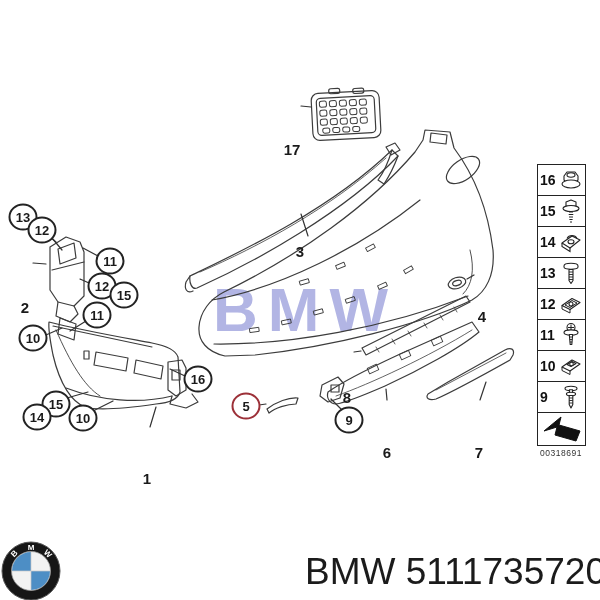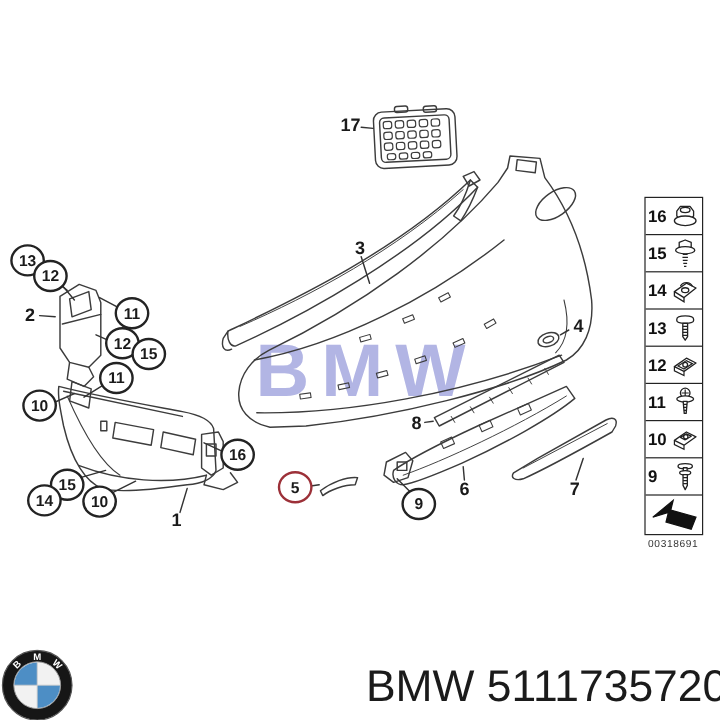--- a/index.html
+++ b/index.html
@@ -12,21 +12,21 @@
   
   #art{position:absolute;left:0;top:0;z-index:1;}
   
   #callouts{position:absolute;left:0;top:0;width:600px;height:540px;z-index:2;}
   .callout{position:absolute;transform:translate(-50%,-50%);
            display:flex;align-items:center;justify-content:center;
            font-weight:bold;font-size:13px;color:#1a1a1a;}
   .callout.circle,.callout.circle-red{width:25px;height:23px;border:2px solid #232323;
            border-radius:50%;background:#fff;}
   .callout.circle-red{border-color:#9c3038;}
-  .callout.plain{font-size:15px;background:transparent;}
+  .callout.plain{font-size:15px;background:transparent;margin-top:44px;}
   
   .legend{position:absolute;left:537px;top:164px;width:47px;z-index:3;background:#fff;
           border:1.5px solid #232323;}
   .legend-row{height:31px;border-bottom:1.5px solid #232323;display:flex;align-items:center;
           padding:0 1px 0 2px;box-sizing:border-box;}
   .legend-num{font-weight:bold;font-size:14px;color:#111;width:18px;flex:0 0 auto;}
   .legend-icon{flex:1;display:flex;justify-content:center;}
   .legend-arrowbox{height:32px;display:flex;align-items:center;justify-content:center;}
   .legend-code{position:absolute;left:530px;top:448px;width:62px;text-align:center;
           font-size:8.5px;color:#333;letter-spacing:0.5px;z-index:3;}

